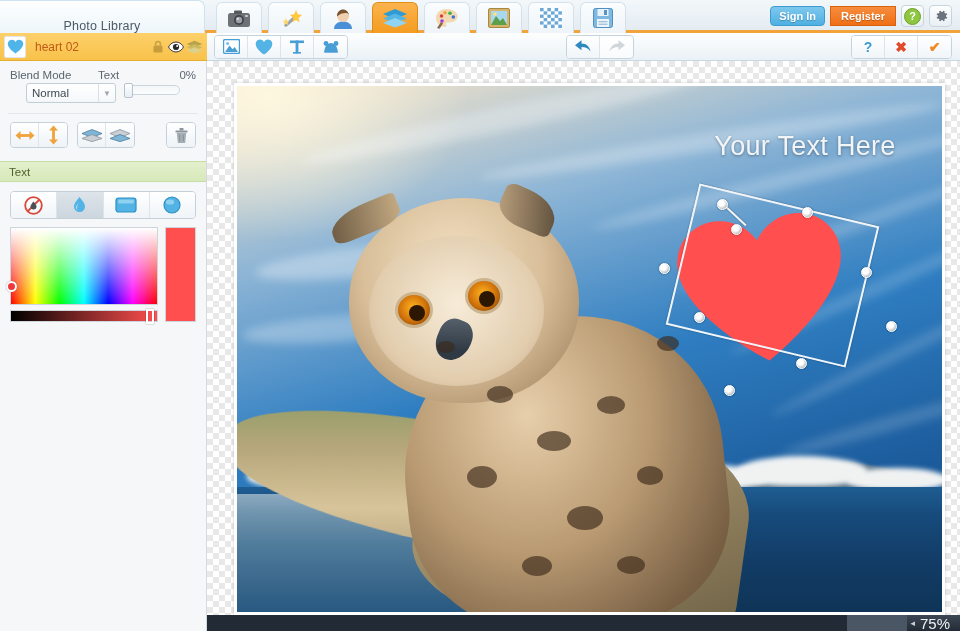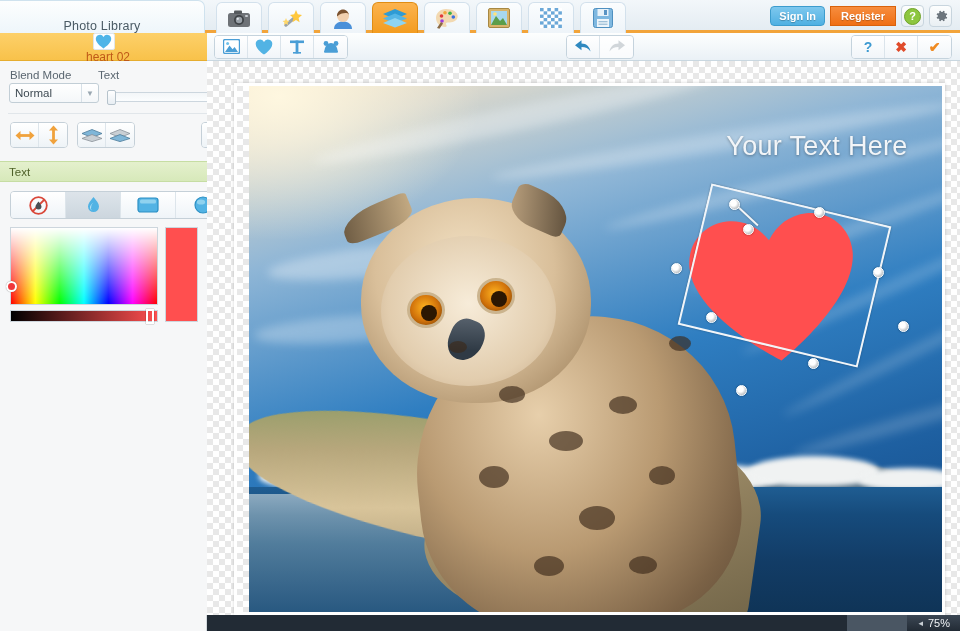--- a/index.html
+++ b/index.html
@@ -58,21 +58,21 @@
     border: 1px solid #c8d5de;
     display: flex; align-items: center; justify-content: center; cursor: pointer;
   }
 
   
   .layerrow {
     position: absolute; left: 0; top: 33px; width: 207px; height: 28px;
     background: linear-gradient(#fdc martinez, #f6c251);
     background: linear-gradient(#fdd06a, #f8c24a);
     border-bottom: 1px solid #e6ad2f;
-    display: flex; align-items: center; padding: 0 4px; flex-direction: column;
+    display: flex; align-items: center; padding: 0 4px;
   }
   .layer-thumb {
     width: 22px; height: 22px; background: #fff; border: 1px solid #e0e6ea;
     border-radius: 2px; display: flex; align-items: center; justify-content: center;
   }
   .layer-name {
     flex: 1; font-size: 12px; color: #c05a18; margin-left: 9px;
   }
   .layer-ic { width: 18px; display: flex; align-items: center; justify-content: center; cursor: pointer; }
 
@@ -89,28 +89,28 @@
     width: 33px; height: 22px; display: flex; align-items: center; justify-content: center;
     background: linear-gradient(#ffffff, #f1f5f9); border-right: 1px solid #dbe4eb; cursor: pointer;
   }
   .tbtn:last-child { border-right: none; }
   .tbtn.disabled { opacity: .45; }
   .undo-group { position: absolute; left: 352px; }
   .right-group { position: absolute; right: 8px; }
 
   
   .sidebar {
-    position: absolute; left: 0; top: 61px; width: 242px; height: 570px;
+    position: absolute; left: 0; top: 61px; width: 207px; height: 570px;
     background: #f6f7f8; border-right: 1px solid #d3d9dd;
   }
   .row-label { display: flex; padding: 8px 10px 2px 10px; font-size: 11.5px; color: #5a6670; }
   .lbl-blend { width: 88px; }
   .lbl-fade { flex: 1; }
   .lbl-pct { text-align: right; }
-  .row-ctrl { display: flex; align-items: flex-end; padding: 0 9px; gap: 8px; }
+  .row-ctrl { display: flex; align-items: flex-start; padding: 0 26px; gap: 8px; }
   .select {
     width: 90px; height: 20px; background: linear-gradient(#ffffff,#f4f7f9);
     border: 1px solid #c2ced6; border-radius: 3px; font-size: 11.5px; color: #3e4a53;
     display: flex; align-items: center; padding-left: 5px; position: relative; cursor: pointer;
   }
   .select .arrow {
     position: absolute; right: 0; top: 0; width: 17px; height: 18px;
     border-left: 1px solid #d7e0e7; display: flex; align-items: center; justify-content: center;
     color: #9aa7b1; font-size: 8px;
   }
@@ -188,21 +188,21 @@
       linear-gradient(45deg, #e8e8e8 25%, transparent 25%, transparent 75%, #e8e8e8 75%);
     background-size: 12px 12px;
     background-position: 0 0, 6px 6px;
     overflow: hidden;
   }
   .photoframe {
     position: absolute; left: 27px; top: 22px; width: 711px; height: 532px;
     border: 3px solid #ffffff; box-shadow: 0 0 3px rgba(0,0,0,.18);
     overflow: hidden;
   }
-  .photo { position: absolute; inset: 0; overflow: hidden; background: #2b6ca8; margin-left: 12px; }
+  .photo { position: absolute; inset: 0; overflow: hidden; background: #2b6ca8; }
 
   
   .sky { position: absolute; left: 0; top: 0; right: 0; height: 100%;
     background: linear-gradient(165deg, #f4e3c6 0%, #d8d7cd 9%, #8fb6d6 26%, #2f7ec1 52%, #1d5e9f 76%, #16487f 100%); }
   
   .wisp { position: absolute; background: rgba(255,255,255,.55); border-radius: 50%; filter: blur(5px); }
   .sun { position: absolute; left: -60px; top: -70px; width: 300px; height: 230px;
     background: radial-gradient(ellipse at 30% 35%, rgba(255,248,225,.95), rgba(255,240,200,0) 68%); }
   .sea { position: absolute; left: 0; right: 0; bottom: 0; height: 125px;
     background: linear-gradient(#1f5d92 0%, #164b7c 22%, #123c66 60%, #0f3457 100%); }
@@ -276,21 +276,21 @@
   .heart-shape { position: absolute; left: 24px; top: 22px; width: 172px; height: 150px;
     transform: rotate(-6deg); }
 
   
   .statusbar {
     position: absolute; left: 207px; top: 615px; width: 753px; height: 16px;
     background: linear-gradient(#3c4754, #222b35);
     display: flex; align-items: center; justify-content: flex-end; padding-right: 10px; gap: 5px;
   }
   .zoom-arrow { color: #c8ced4; font-size: 9px; cursor: pointer; }
-  .zoom-val { color: #eef1f4; font-size: 11px; }
+  .zoom-val { color: #eef1f4; font-size: 15px; }
   .sb-left { position: absolute; left: 0; top: 0; width: 640px; height: 16px; background: #222b35; }
   .sb-mid { position: absolute; left: 640px; top: 0; width: 60px; height: 16px; background: #4a5663; }
 
   .bottom-left-fill { position: absolute; left: 0; top: 615px; width: 207px; height: 16px;
     background: #f6f7f8; border-right: 1px solid #d3d9dd; }
 </style>
 </head>
 <body>
 
 <div id="app">

